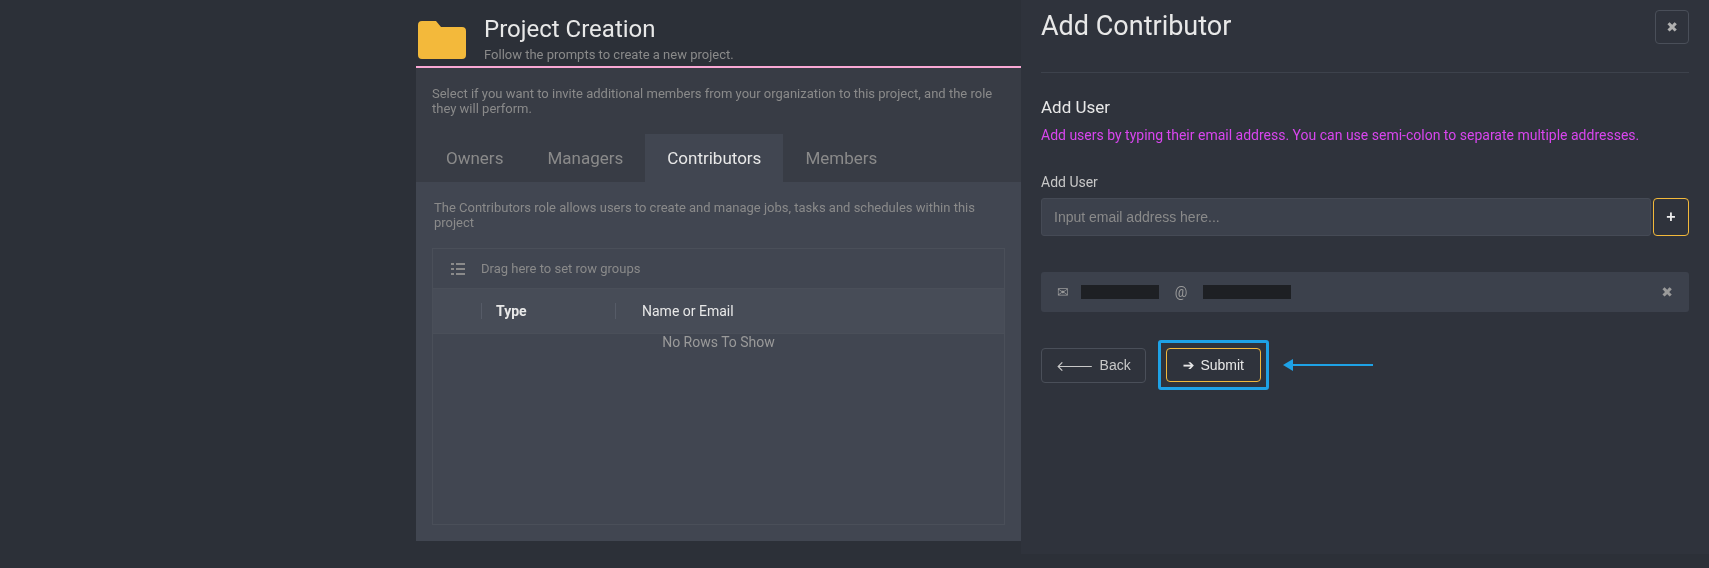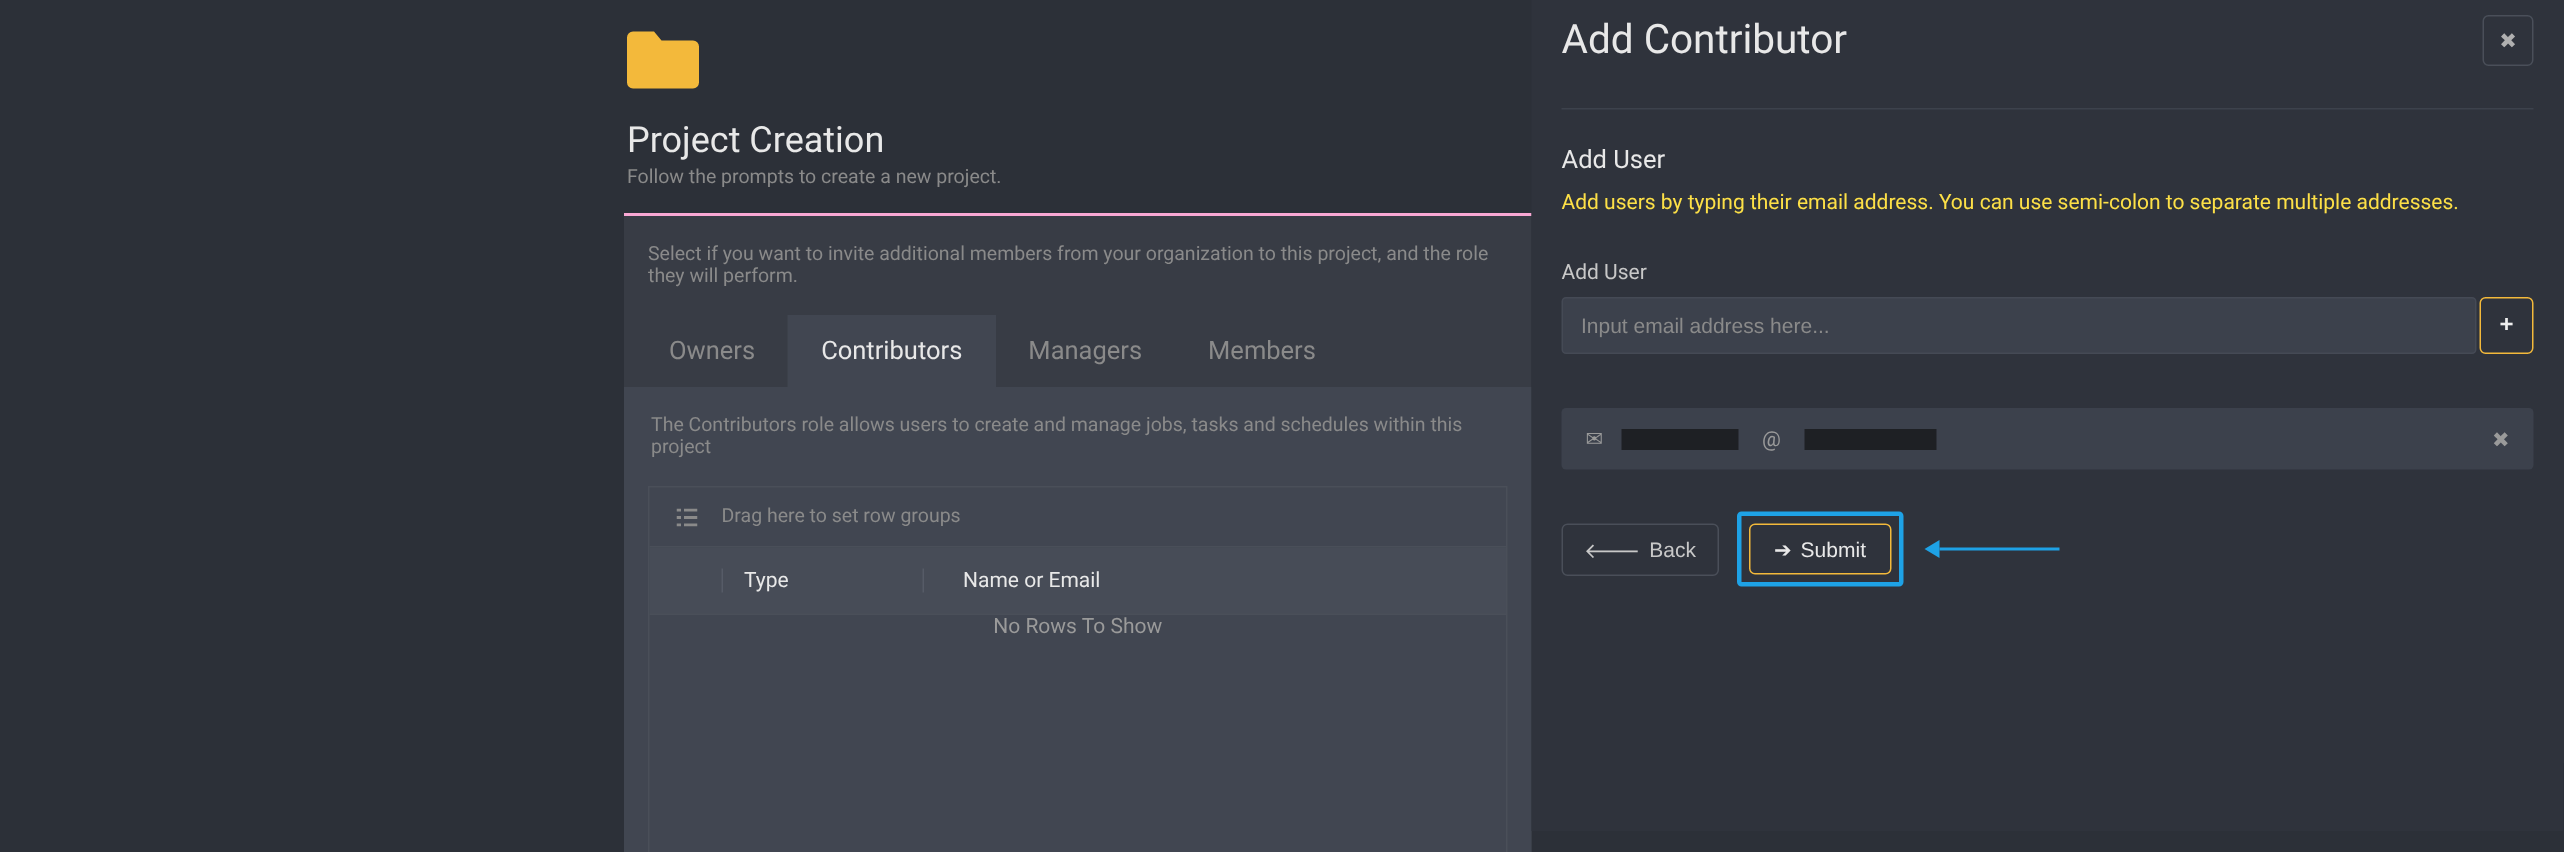--- a/index.html
+++ b/index.html
@@ -17,22 +17,21 @@
     .main-content {
       margin-left: 416px;
       width: 605px;
       padding-top: 10px;
     }
 
     .page-header {
       display: flex;
       align-items: flex-start;
       gap: 18px;
-      padding: 5px 2px 16px 2px;
-      flex-direction: column;
+      padding: 5px 2px 4px 2px;
     }
     .folder-icon {
       width: 48px;
       height: 44px;
       flex-shrink: 0;
       margin-top: 2px;
     }
     .page-title {
       color: #e8e8e8;
       font-size: 24px;
@@ -97,21 +96,21 @@
 
     .thead {
       display: flex;
       align-items: center;
       background: #474c57;
       color: #e8e8e8;
       font-size: 14px;
       padding: 14px 18px 14px 48px;
       border-bottom: 1px solid #4a4f59;
     }
-    .th-type { width: 134px; border-left: 1px solid #565b67; padding-left: 14px; }
+    .th-type { width: 134px; border-left: 1px solid #565b67; padding-left: 14px; font-weight: bold; }
     .th-name { border-left: 1px solid #565b67; padding-left: 26px; }
 
     .tbody {
       height: 190px;
       display: flex;
       align-items: flex-start;
       justify-content: center;
       color: #9a9a9a;
       font-size: 14px;
     }
@@ -152,21 +151,21 @@
       font-size: 14px;
     }
 
     .section { margin-top: 24px; }
     .section-title {
       color: #e8e8e8;
       font-size: 17px;
       font-weight: 400;
       margin-bottom: 8px;
     }
-    .section-desc { color: #fde047; font-size: 14px; line-height: 1.5; }
+    .section-desc { color: #d946ef; font-size: 14px; line-height: 1.5; }
 
     .field-label {
       color: #c8c8c8;
       font-size: 14px;
       margin: 28px 0 8px 0;
     }
 
     .add-row { display: flex; gap: 2px; align-items: stretch; }
     .email-input {
       flex: 1;
@@ -286,22 +285,22 @@
       <div class="page-title">Project Creation</div>
       <div class="page-subtitle">Follow the prompts to create a new project.</div>
     </div>
   </div>
 
   <div class="card">
     <div class="invite-text">Select if you want to invite additional members from your organization to this project, and the role they will perform.</div>
 
     <div class="tabs">
       <div class="tab">Owners</div>
+      <div class="tab">Managers</div>
       <div class="tab active">Contributors</div>
-      <div class="tab">Managers</div>
       <div class="tab">Members</div>
     </div>
 
     <div class="tab-content">
       <div class="role-desc">The Contributors role allows users to create and manage jobs, tasks and schedules within this project</div>
 
       <div class="table-wrap">
         <div class="row-group-bar">
           <svg class="row-group-icon" viewBox="0 0 14 12">
             <rect x="0" y="0" width="3" height="2" fill="#8a8a8a"></rect>

